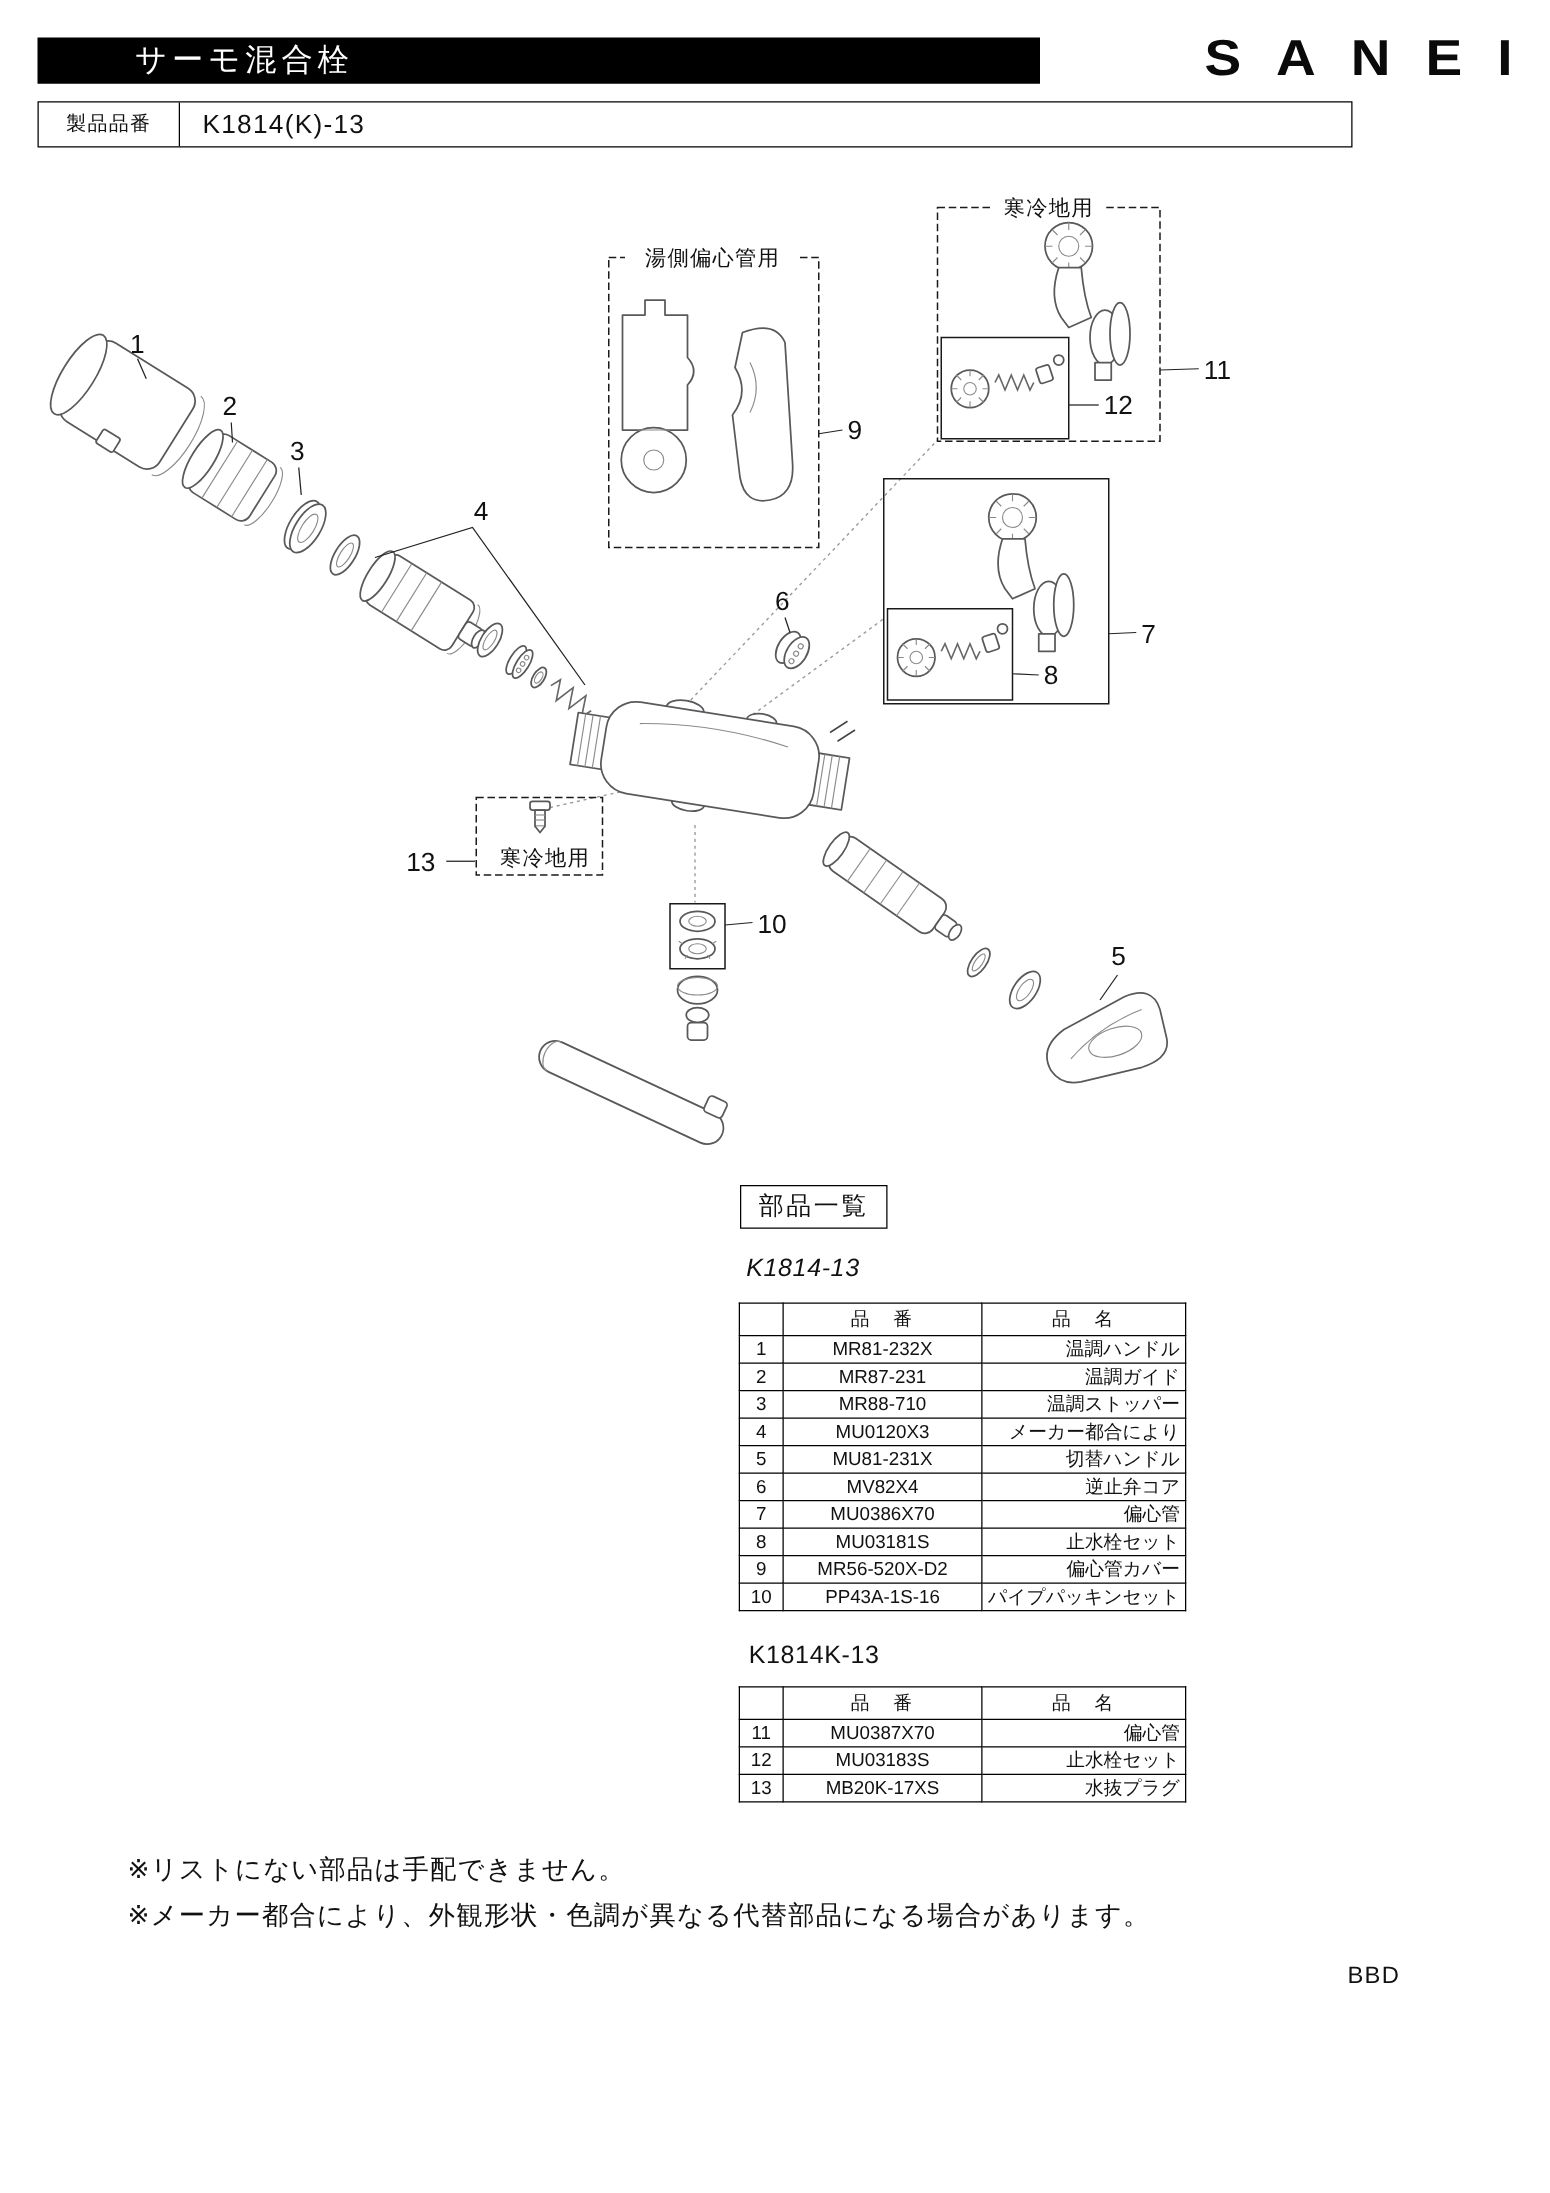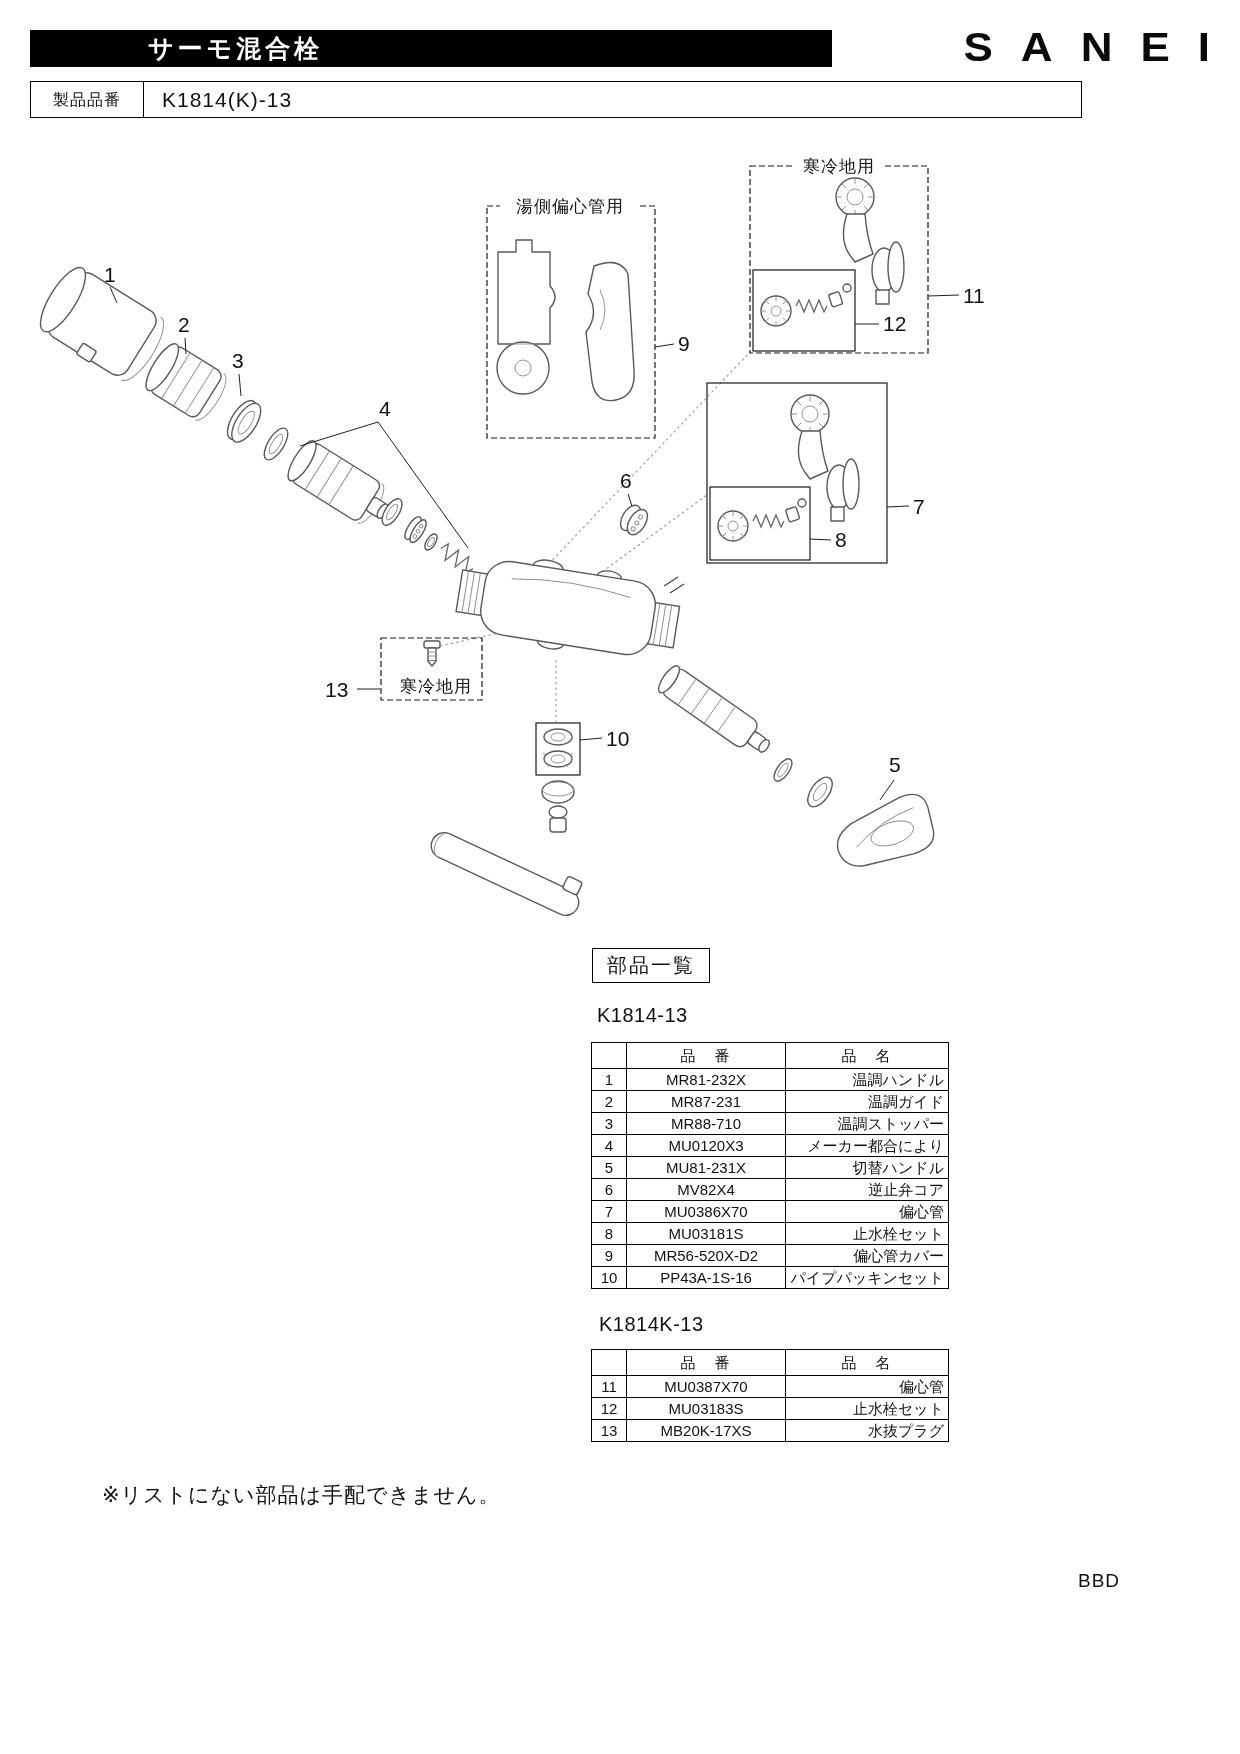--- a/index.html
+++ b/index.html
@@ -1,21 +1,21 @@
 <!DOCTYPE html>
 <html><head>
 <meta charset="utf-8">
 <style>
   html,body{margin:0;padding:0;background:#fff;}
   body{font-family:"Liberation Sans","DejaVu Sans",sans-serif;color:#111;}
   .page{position:relative;width:1240px;height:1754px;background:#fff;overflow:hidden;}
 
   
   .header-bar{position:absolute;left:30px;top:30px;width:802px;height:37px;background:#000;}
-  .header-title{display:block;padding-left:118px;line-height:37px;color:#fff;font-size:25px;letter-spacing:4px;font-weight:bold;}
+  .header-title{display:block;padding-left:78px;line-height:37px;color:#fff;font-size:25px;letter-spacing:4px;}
   .brand{position:absolute;right:30px;top:22px;font-size:44px;font-weight:bold;letter-spacing:28px;margin-right:-28px;color:#0a0a0a;transform:scaleY(.92);}
 
   
   .product-row{position:absolute;left:30px;top:81px;width:1050px;height:35px;border:1.5px solid #000;display:flex;align-items:stretch;}
   .product-label{width:112px;border-right:1.5px solid #000;text-align:center;line-height:35px;font-size:16px;letter-spacing:1px;}
   .product-value{padding-left:18px;line-height:35px;font-size:21px;letter-spacing:1px;}
 
   
   .diagram{position:absolute;left:0;top:140px;}
   .part{fill:#fff;stroke:#58595b;stroke-width:1.4;stroke-linejoin:round;}
@@ -26,21 +26,21 @@
   .lbl-bg{fill:#fff;}
   .dlabel{font-size:17px;fill:#111;letter-spacing:1px;}
   .callout{font-size:21px;fill:#111;}
   .ldr{stroke:#222;stroke-width:1;fill:none;}
   .dot{stroke:#9a9a9a;stroke-width:1.1;stroke-dasharray:2.5 3;fill:none;}
   .brk{stroke:#444;stroke-width:1.2;fill:none;}
 
   
   .parts-heading{position:absolute;left:592px;top:948px;width:116px;height:33px;border:1.5px solid #000;text-align:center;line-height:33px;font-size:20px;letter-spacing:2px;}
   .model-label{position:absolute;font-size:20px;letter-spacing:.5px;}
-  .model-1{left:597px;top:1004px;}
+  .model-1{left:597px;top:1004px;font-style:italic;}
   .model-2{left:599px;top:1313px;}
   .parts-table{position:absolute;border-collapse:collapse;border:1.5px solid #000;font-size:15px;table-layout:fixed;}
   .t1{left:591px;top:1042px;}
   .t2{left:591px;top:1349px;}
   .parts-table th,.parts-table td{border:1px solid #000;padding:0 4px;height:21px;line-height:21px;font-weight:normal;white-space:nowrap;overflow:hidden;}
   .parts-table th{text-align:center;height:25px;line-height:25px;letter-spacing:2px;}
   .c-no{width:26px;text-align:center;}
   .c-part{width:150px;text-align:center;}
   .c-name{width:154px;text-align:right;}
 
@@ -372,15 +372,16 @@
         </tr>
     <tr>
           <td class="c-no">13</td>
           <td class="c-part">MB20K-17XS</td>
           <td class="c-name">水抜プラグ</td>
         </tr>
   </tbody>
     </table>
 
   <div class="note note-1">※リストにない部品は手配できません。</div>
+  <div class="note note-2">※メーカー都合により、外観形状・色調が異なる代替部品になる場合があります。</div>
   <div class="doc-code">BBD</div>
 
 </div>
 
 </body></html>

